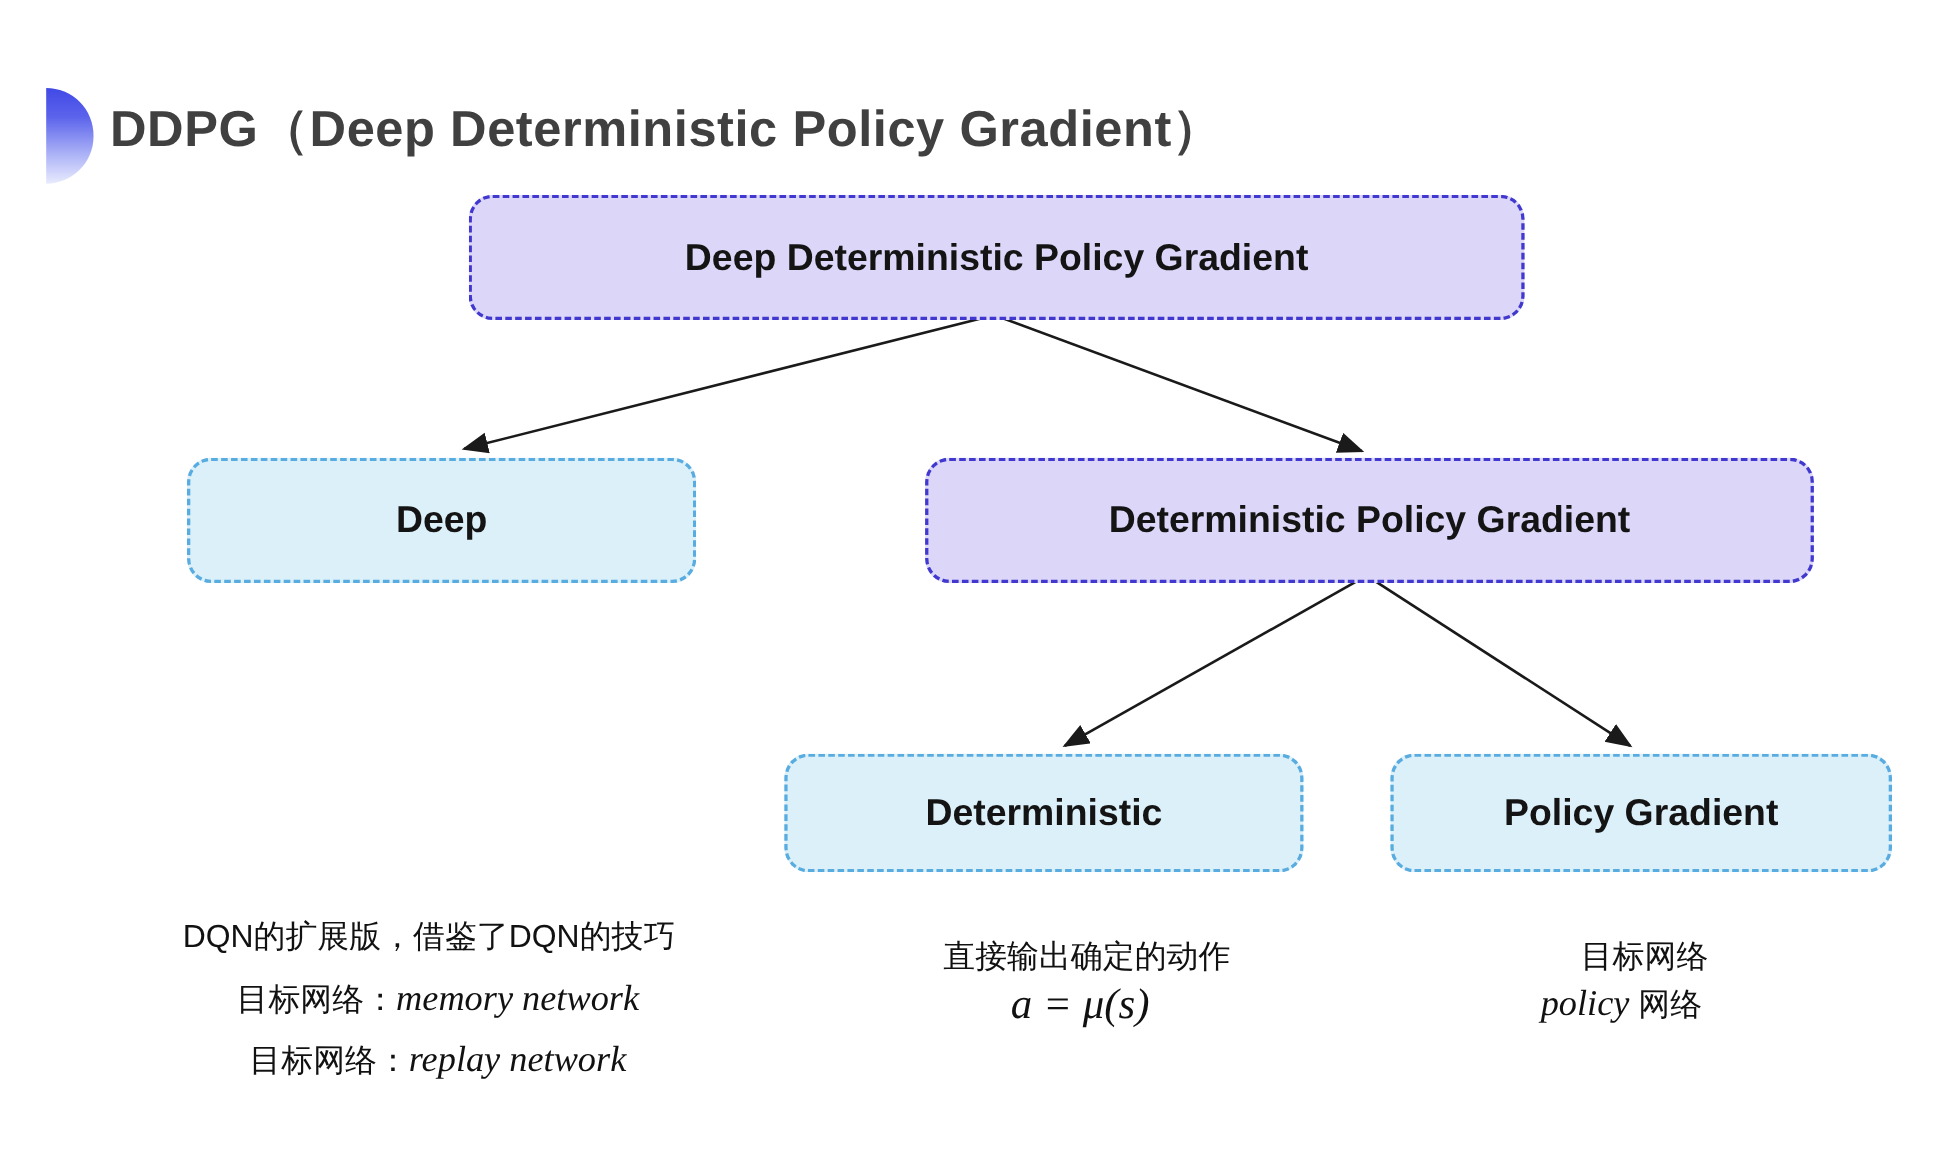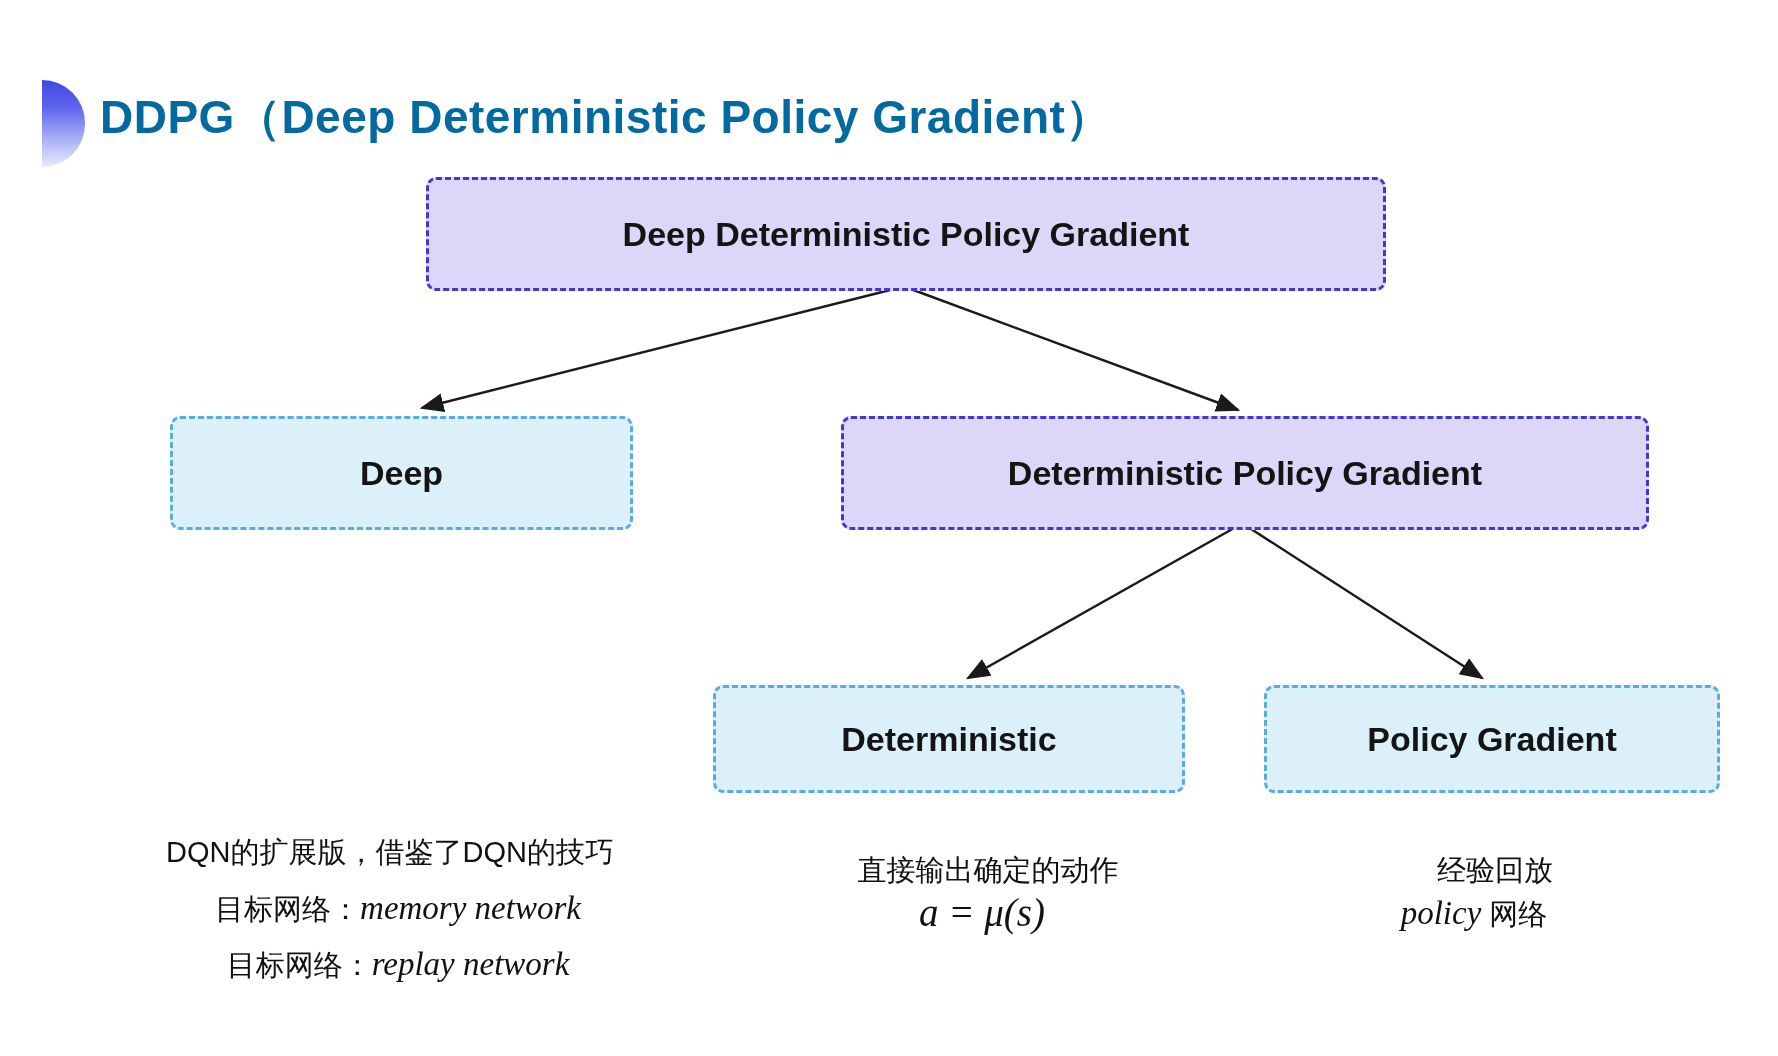--- a/index.html
+++ b/index.html
@@ -13,27 +13,27 @@
   }
   
   #title-bullet{
     position:absolute;left:42px;top:80px;width:43px;height:87px;
     border-radius:0 44px 44px 0;
     background:linear-gradient(180deg,#4149e6 0%,#5b63ec 30%,#a9b0f6 68%,#e9ebfd 100%);
   }
   #page-title{
     position:absolute;left:100px;top:88px;
     font-size:46px;line-height:58px;font-weight:600;
-    color:#0369a1;letter-spacing:0.5px;white-space:nowrap;
+    color:#404040;letter-spacing:0.5px;white-space:nowrap;
   }
   
   .node{
     position:absolute;
     display:flex;align-items:center;justify-content:center;
-    border-radius:10px;
+    border-radius:22px;
     font-size:34px;font-weight:600;color:#141414;
     text-align:center;white-space:nowrap;
   }
   .node.purple{background:#dcd7f8;border:3px dashed #4038cf;}
   .node.cyan{background:#dcf0fa;border:3px dashed #58ace0;}
   #node-root{left:426px;top:177px;width:954px;height:108px;}
   #node-deep{left:170px;top:416px;width:457px;height:108px;}
   #node-dpg{left:841px;top:416px;width:802px;height:108px;}
   #node-deterministic{left:713px;top:685px;width:466px;height:102px;}
   #node-policy-gradient{left:1264px;top:685px;width:450px;height:102px;}
@@ -102,19 +102,19 @@
   </div>
 
   <div class="note-line" style="left:988px;top:850px;">
     <span>直接输出确定的动作</span>
   </div>
   <div class="note-line" style="left:982px;top:893px;">
     <span class="formula">a = μ(s)</span>
   </div>
 
   <div class="note-line" style="left:1495px;top:850px;">
-    <span>经验回放</span>
+    <span>目标网络</span>
   </div>
   <div class="note-line" style="left:1440px;top:893px;margin-left:34px;">
     <span class="term">policy</span><span> 网络</span>
   </div>
 
 </div>
 
 </body></html>

